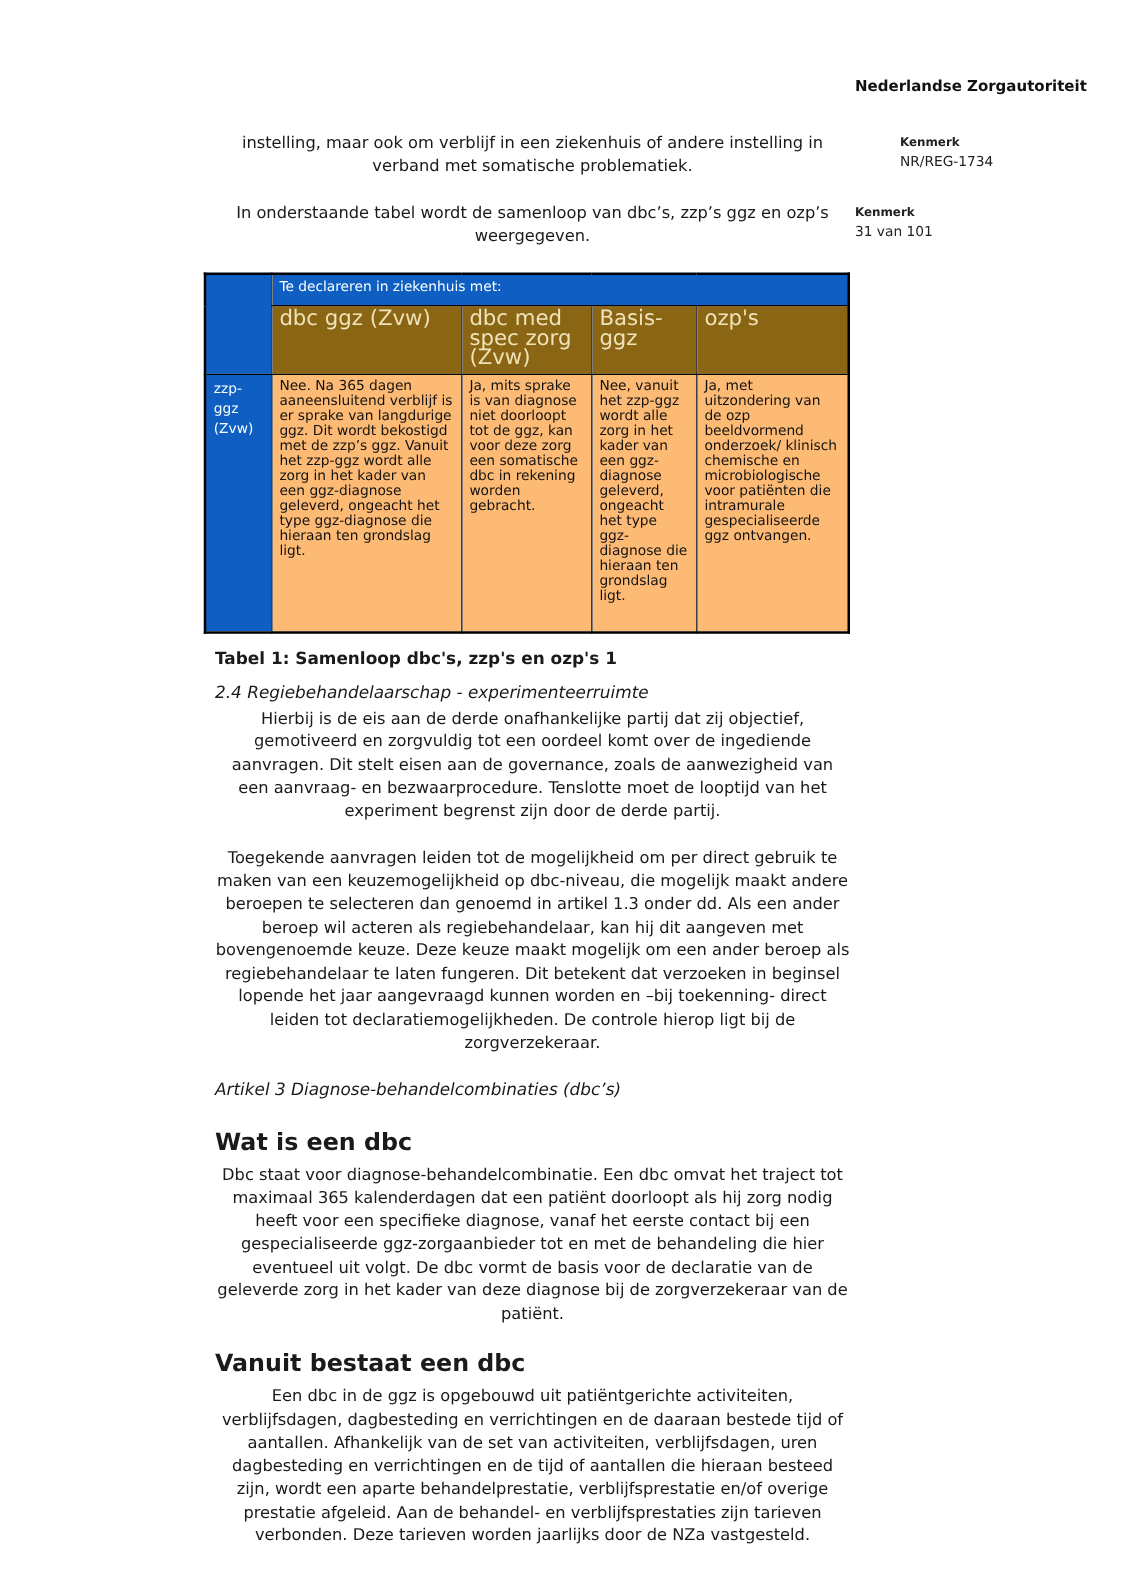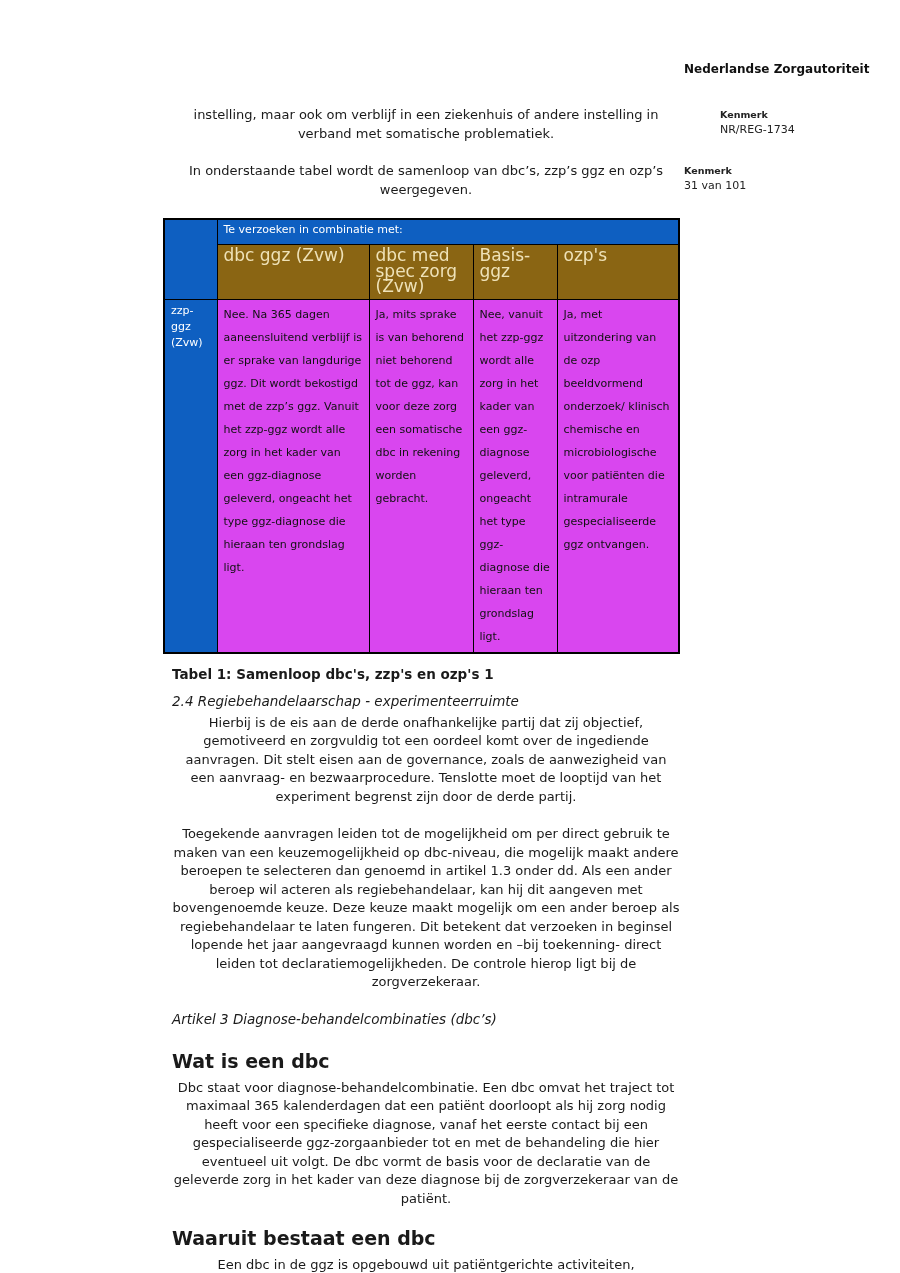--- a/index.html
+++ b/index.html
@@ -58,21 +58,21 @@
     font-weight: normal;
     text-align: left;
     overflow: hidden;
   }
   .cell-corner, .cell-rowhead { background: var(--table_blue, #0e5fc1); color: #ffffff; margin-top: 33px; }
   .cell-span { background: var(--table_blue, #0e5fc1); color: #ffffff;
                font-size: 11px; font-weight: bold; height: 17px; padding-top: 4px; }
   .cell-colhead { background: var(--table_brown, #8a6513); color: var(--gold_text, #efe2b8);
                   font-size: 17px; line-height: 15.5px; height: 28px; }
   .cell-rowhead { font-size: 11px; line-height: 16px; }
-  .cell-body { background: #d946ef; color: #111; font-size: 11px; line-height: 23px; height: 198px; }
+  .cell-body { background: #fdba74; color: #111; font-size: 11px; line-height: 12px; height: 198px; }
 
   .caption {
     margin: 12px 0 11px 0;
     font-size: 13.5px;
     font-weight: bold;
   }
   .h-italic {
     font-style: italic;
     font-size: 13.5px;
     margin: 0 0 5px 0;
@@ -110,46 +110,46 @@
       <colgroup>
         <col style="width:53px">
         <col style="width:152px">
         <col style="width:104px">
         <col style="width:84px">
         <col style="width:122px">
       </colgroup>
       <tbody>
         <tr>
           <td class="cell-corner" rowspan="2"></td>
-          <td class="cell-span" colspan="4">Te verzoeken in combinatie met:</td>
+          <td class="cell-span" colspan="4">Te declareren in ziekenhuis met:</td>
         </tr>
         <tr>
           <th class="cell-colhead">dbc ggz (Zvw)</th>
           <th class="cell-colhead">dbc med spec zorg (Zvw)</th>
           <th class="cell-colhead">Basis-ggz</th>
           <th class="cell-colhead">ozp's</th>
         </tr>
         <tr>
           <td class="cell-rowhead">zzp-ggz (Zvw)</td>
           <td class="cell-body">Nee. Na 365 dagen aaneensluitend verblijf is er sprake van langdurige ggz. Dit wordt bekostigd met de zzp’s ggz. Vanuit het zzp-ggz wordt alle zorg in het kader van een ggz-diagnose geleverd, ongeacht het type ggz-diagnose die hieraan ten grondslag ligt.</td>
-          <td class="cell-body">Ja, mits sprake is van behorend niet behorend tot de ggz, kan voor deze zorg een somatische dbc in rekening worden gebracht.</td>
+          <td class="cell-body">Ja, mits sprake is van diagnose niet doorloopt tot de ggz, kan voor deze zorg een somatische dbc in rekening worden gebracht.</td>
           <td class="cell-body">Nee, vanuit het zzp-ggz wordt alle zorg in het kader van een ggz-diagnose geleverd, ongeacht het type ggz-diagnose die hieraan ten grondslag ligt.</td>
           <td class="cell-body">Ja, met uitzondering van de ozp beeldvormend onderzoek/ klinisch chemische en microbiologische voor patiënten die intramurale gespecialiseerde ggz ontvangen.</td>
         </tr>
       </tbody>
     </table>
 
     <div class="caption">Tabel 1: Samenloop dbc's, zzp's en ozp's 1</div>
 
     <div class="h-italic">2.4 Regiebehandelaarschap - experimenteerruimte</div>
     <p>Hierbij is de eis aan de derde onafhankelijke partij dat zij objectief, gemotiveerd en zorgvuldig tot een oordeel komt over de ingediende aanvragen. Dit stelt eisen aan de governance, zoals de aanwezigheid van een aanvraag- en bezwaarprocedure. Tenslotte moet de looptijd van het experiment begrenst zijn door de derde partij.</p>
     <p>Toegekende aanvragen leiden tot de mogelijkheid om per direct gebruik te maken van een keuzemogelijkheid op dbc-niveau, die mogelijk maakt andere beroepen te selecteren dan genoemd in artikel 1.3 onder dd. Als een ander beroep wil acteren als regiebehandelaar, kan hij dit aangeven met bovengenoemde keuze. Deze keuze maakt mogelijk om een ander beroep als regiebehandelaar te laten fungeren. Dit betekent dat verzoeken in beginsel lopende het jaar aangevraagd kunnen worden en –bij toekenning- direct leiden tot declaratiemogelijkheden. De controle hierop ligt bij de zorgverzekeraar.</p>
 
     <div class="h-italic spaced">Artikel 3 Diagnose-behandelcombinaties (dbc’s)</div>
 
     <div class="h-bold">Wat is een dbc</div>
     <p>Dbc staat voor diagnose-behandelcombinatie. Een dbc omvat het traject tot maximaal 365 kalenderdagen dat een patiënt doorloopt als hij zorg nodig heeft voor een specifieke diagnose, vanaf het eerste contact bij een gespecialiseerde ggz-zorgaanbieder tot en met de behandeling die hier eventueel uit volgt. De dbc vormt de basis voor de declaratie van de geleverde zorg in het kader van deze diagnose bij de zorgverzekeraar van de patiënt.</p>
 
-    <div class="h-bold">Waaruit bestaat een dbc</div>
+    <div class="h-bold">Vanuit bestaat een dbc</div>
     <p>Een dbc in de ggz is opgebouwd uit patiëntgerichte activiteiten, verblijfsdagen, dagbesteding en verrichtingen en de daaraan bestede tijd of aantallen. Afhankelijk van de set van activiteiten, verblijfsdagen, uren dagbesteding en verrichtingen en de tijd of aantallen die hieraan besteed zijn, wordt een aparte behandelprestatie, verblijfsprestatie en/of overige prestatie afgeleid. Aan de behandel- en verblijfsprestaties zijn tarieven verbonden. Deze tarieven worden jaarlijks door de NZa vastgesteld.</p>
 
   </div>
 </div>
 
 </body></html>

